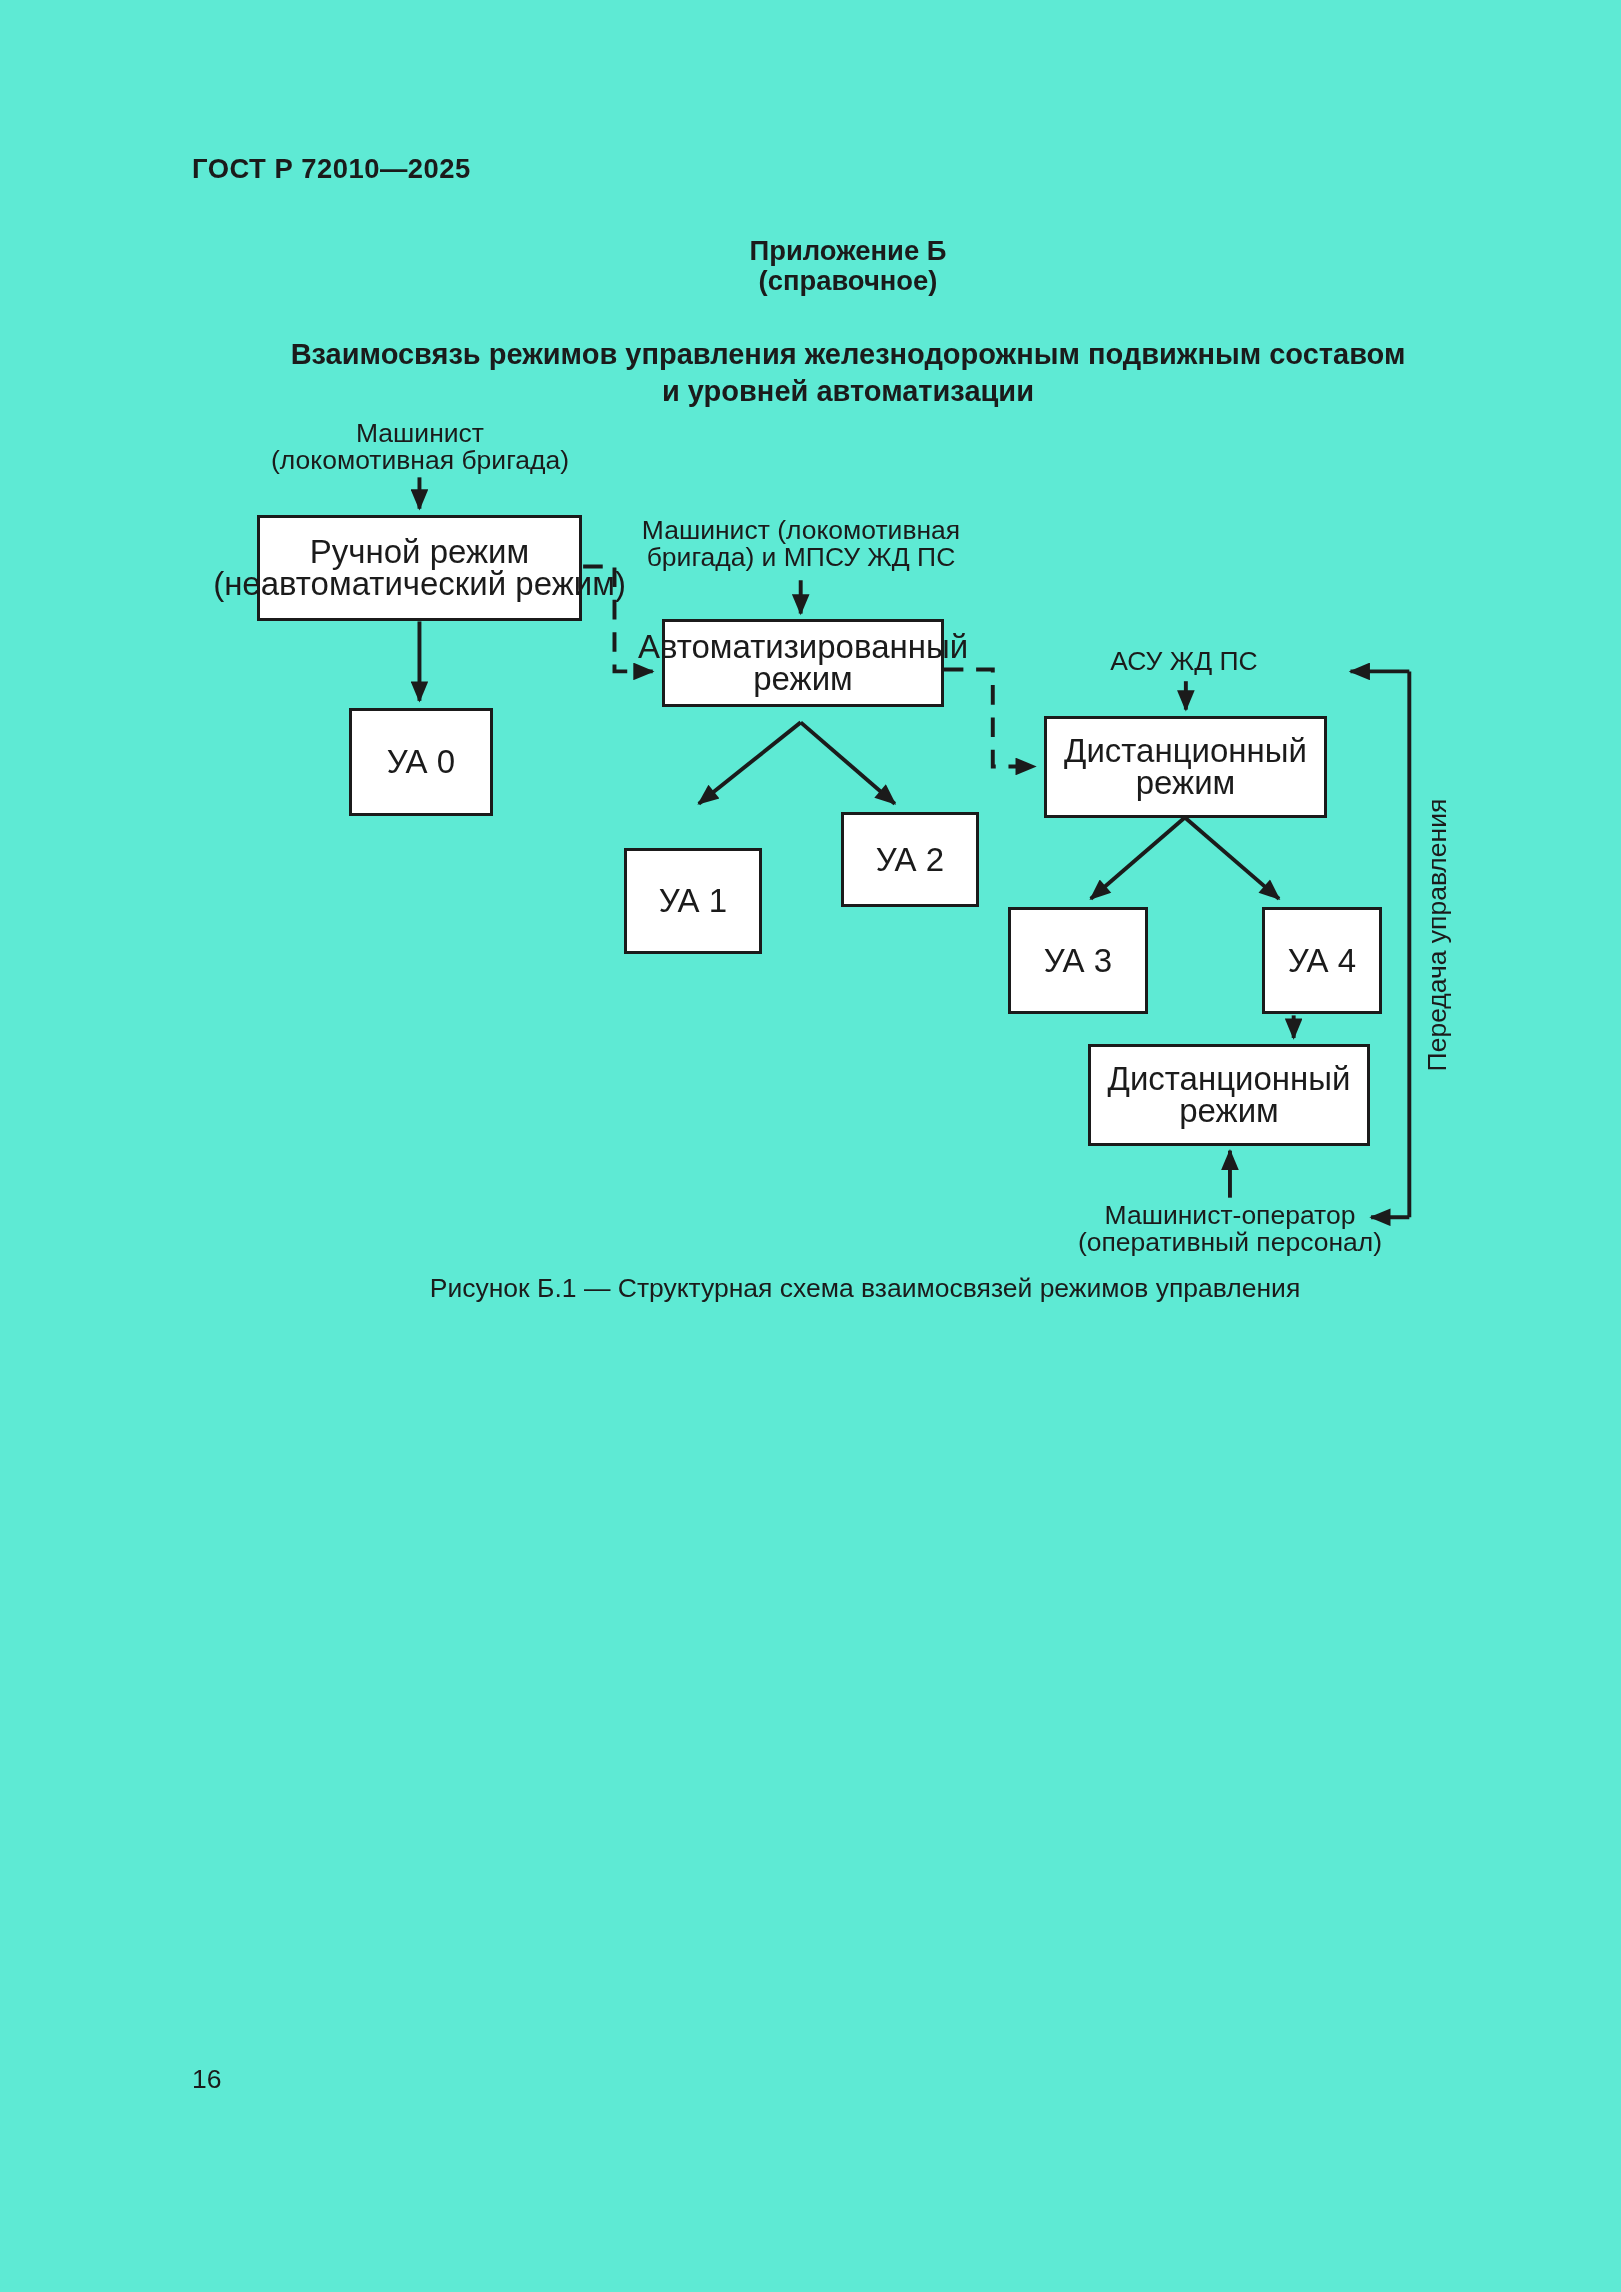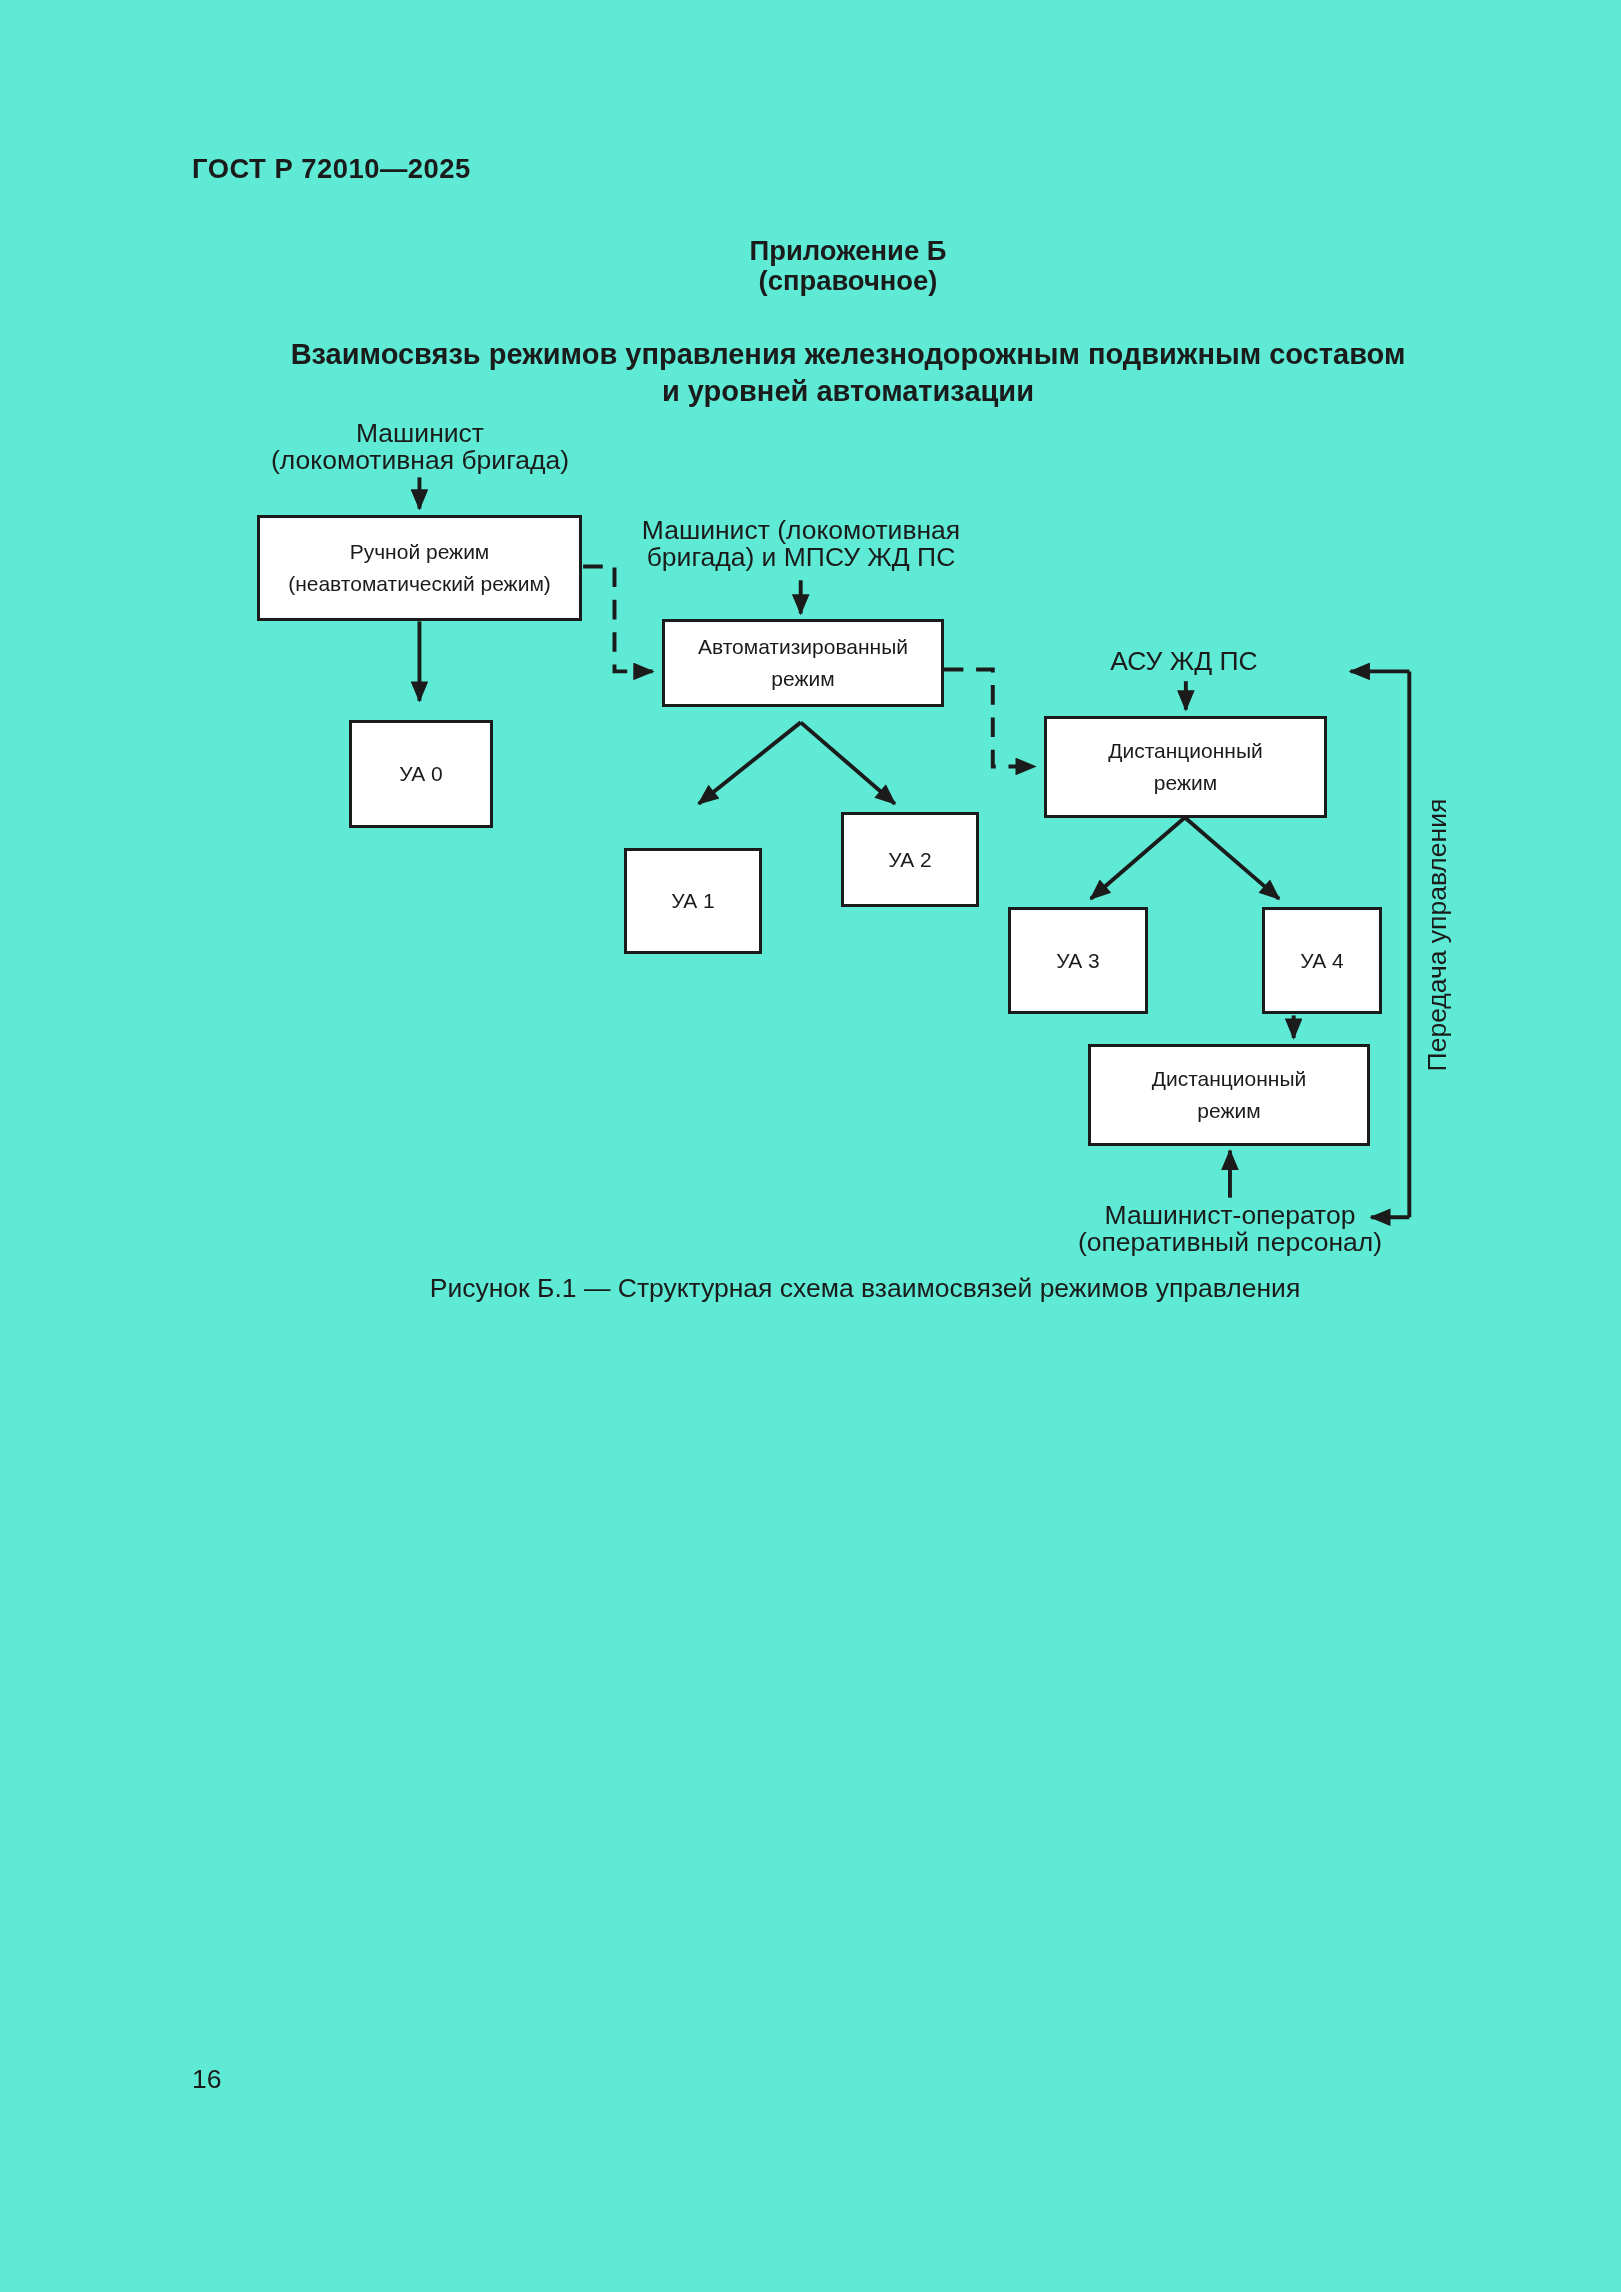--- a/index.html
+++ b/index.html
@@ -62,21 +62,21 @@
   .node {
     position: absolute;
     box-sizing: border-box;
     border: 3.9px solid #1b1b1b;
     background: #ffffff;
     display: flex;
     flex-direction: column;
     align-items: center;
     justify-content: center;
     text-align: center;
-    font-size: 21px;
+    font-size: 33px;
     line-height: 32px;
     white-space: nowrap;
   }
   .flabel {
     position: absolute;
     text-align: center;
     font-size: 26.5px;
     line-height: 27px;
     transform: translateX(-50%);
     white-space: nowrap;
@@ -175,21 +175,21 @@
       <div>(оперативный персонал)</div>
     </div>
 
     <div class="vlabel" style="left:1437px; top:935px;">Передача управления</div>
 
     <div class="node" style="left:257px; top:515px; width:325px; height:106px;">
       <div>Ручной режим</div>
       <div>(неавтоматический режим)</div>
     </div>
 
-    <div class="node" style="left:349px; top:708px; width:144px; height:108px;margin-top:12px;">УА 0</div>
+    <div class="node" style="left:349px; top:708px; width:144px; height:108px;">УА 0</div>
 
     <div class="node" style="left:662px; top:619px; width:282px; height:88px;">
       <div>Автоматизированный</div>
       <div>режим</div>
     </div>
 
     <div class="node" style="left:624px; top:848px; width:138px; height:106px;">УА 1</div>
 
     <div class="node" style="left:841px; top:812px; width:138px; height:95px;">УА 2</div>
 

